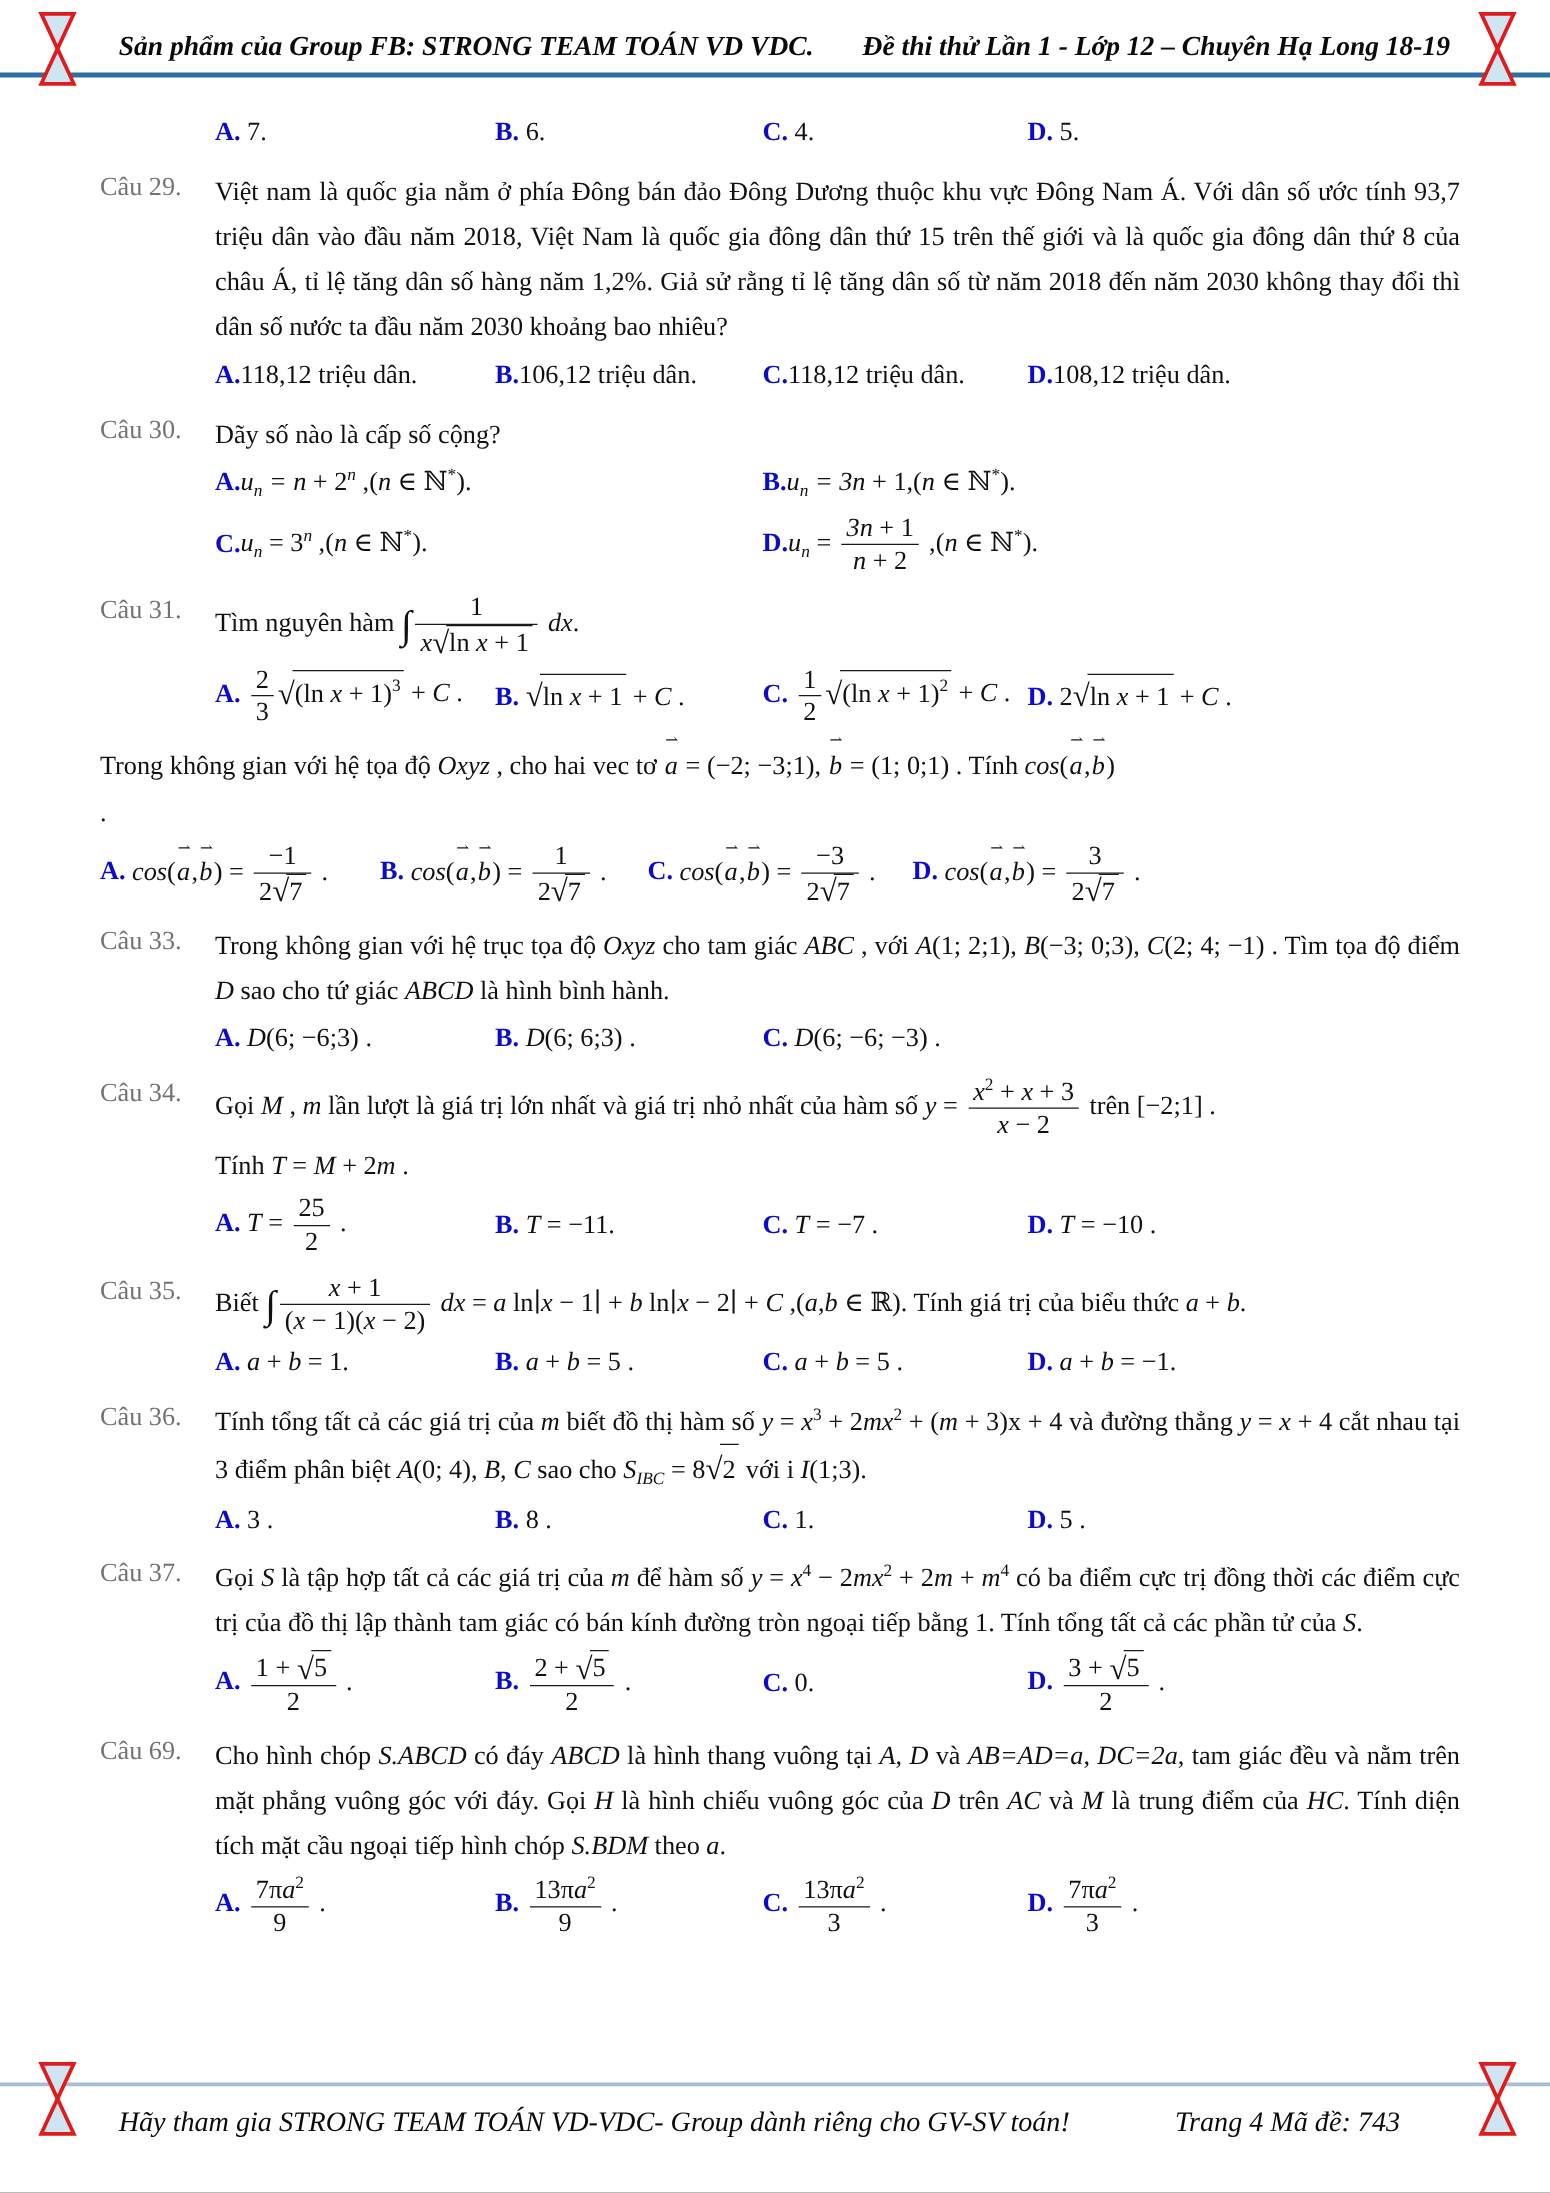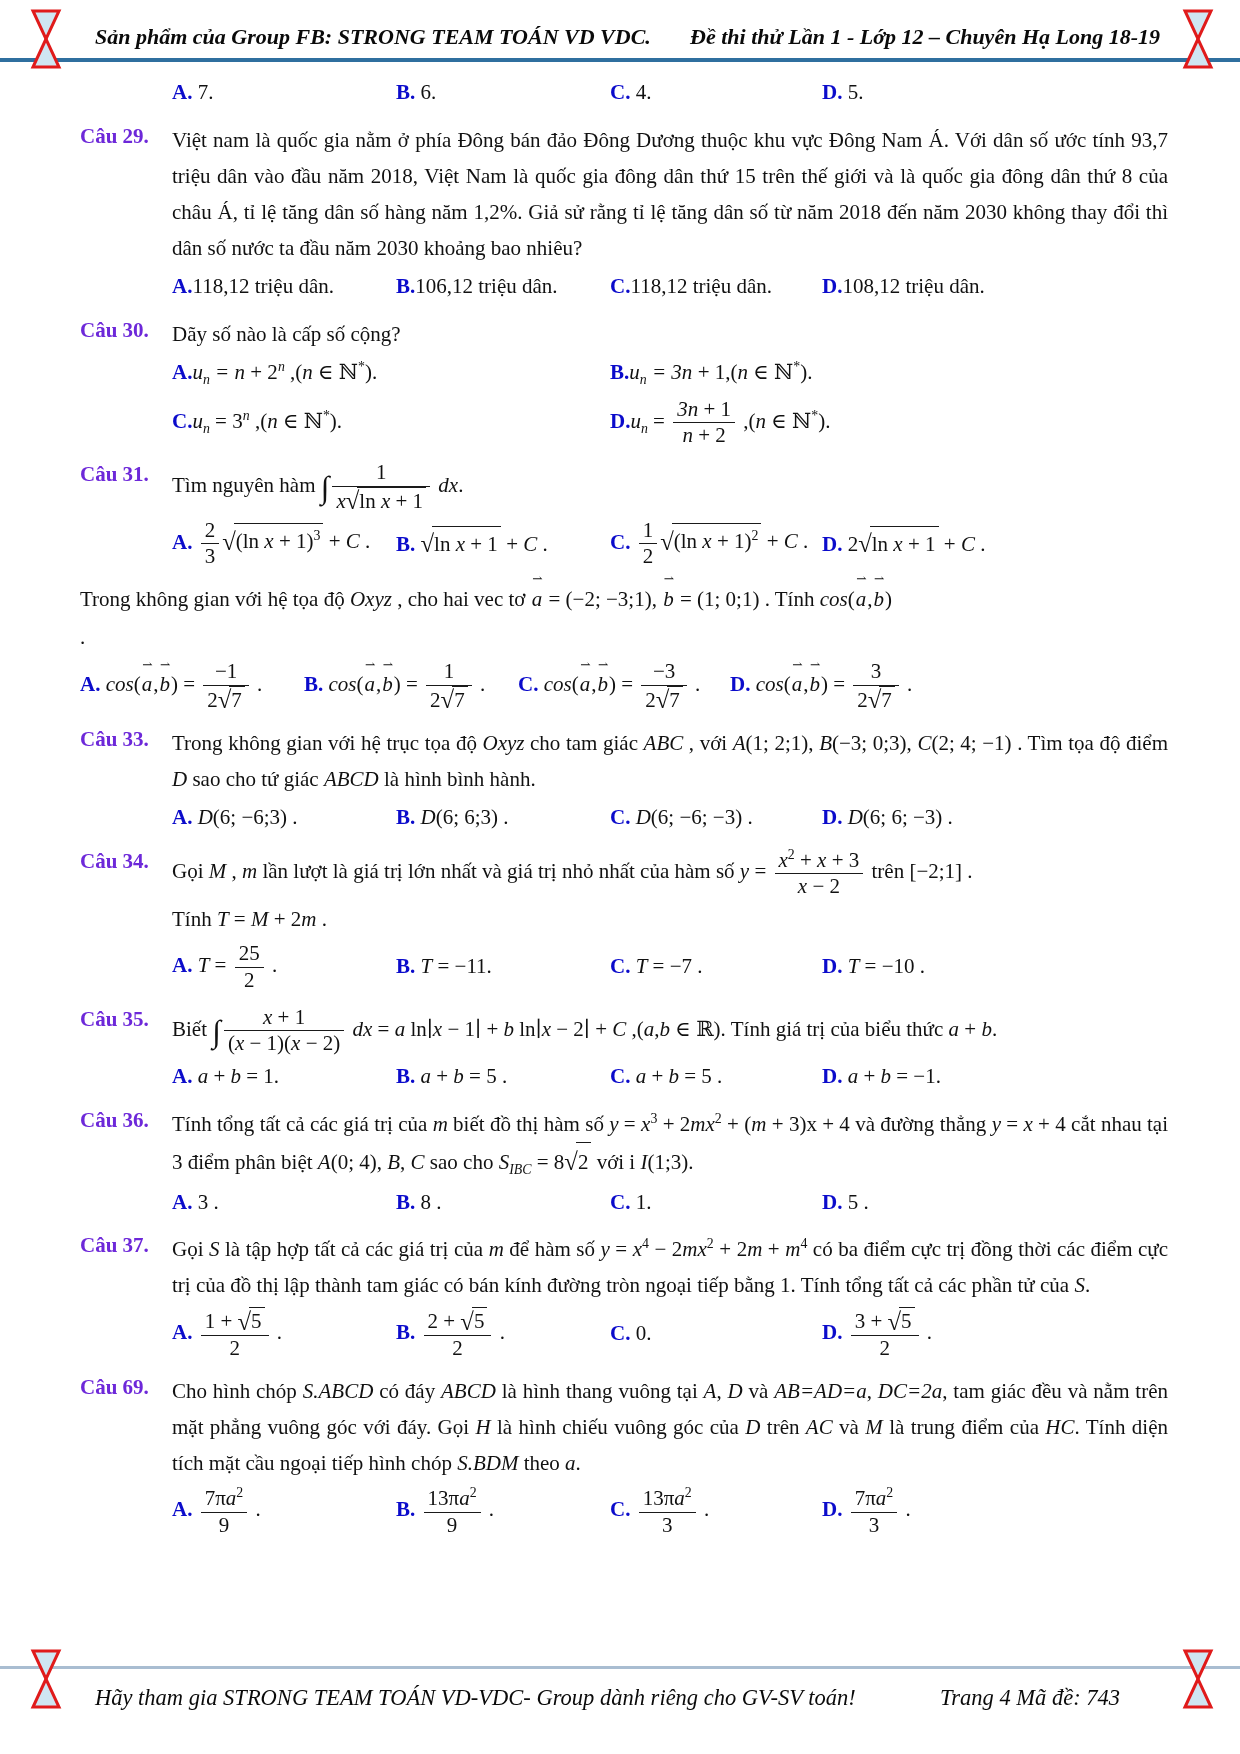--- a/index.html
+++ b/index.html
@@ -24,23 +24,23 @@
     display:flex; justify-content:space-between; align-items:flex-start;
     padding:16px 120px 0 95px;
     font-style:italic; font-size:22.5px; color:#0a0a0a;gap:36px;
   }
   .hourglass { position:absolute; width:32px; height:62px; z-index:5; }
   .hg-tl { left:30px;  top:8px; }
   .hg-tr { left:1182px; top:8px; }
   .hg-bl { left:30px;  top:1648px; }
   .hg-br { left:1182px; top:1648px; }
   
-  .content { position:absolute; top:72px; left:80px; width:1088px; }
+  .content { position:absolute; top:85px; left:80px; width:1088px; }
   .q { display:flex; margin-bottom:6px; }
-  .q-label { flex:0 0 92px; font-weight:bold; color:#6d28d9; padding-top:2px; }
+  .q-label { flex:0 0 92px; font-weight:normal; color:#737373; padding-top:2px; }
   .q-body { flex:1 1 auto; min-width:0; }
   .q-body p { text-align:justify; line-height:1.72; margin-bottom:2px; }
   .opts { display:flex; align-items:center; margin:4px 0 6px 0; line-height:1.6; }
   .opts.cols-4 > .opt:nth-child(1){ width:224px; flex:0 0 224px; }
   .opts.cols-4 > .opt:nth-child(2){ width:214px; flex:0 0 214px; }
   .opts.cols-4 > .opt:nth-child(3){ width:212px; flex:0 0 212px; }
   .opts.cols-4 > .opt:nth-child(4){ flex:1 1 auto; }
   .opts.cols-2 > .opt:nth-child(1){ width:438px; flex:0 0 438px; }
   .opts.cols-2 > .opt:nth-child(2){ flex:1 1 auto; }
   .opt { white-space:nowrap; }
@@ -176,21 +176,20 @@
         </div>
       </div>
       <div class="q">
         <div class="q-label">Câu 33.</div>
         <div class="q-body">
           <p>Trong không gian với hệ trục tọa độ <span class="mi">Oxyz</span> cho tam giác <span class="mi">ABC</span> , với <span class="mi">A</span>(1; 2;1), <span class="mi">B</span>(−3; 0;3), <span class="mi">C</span>(2; 4; −1) . Tìm tọa độ điểm <span class="mi">D</span> sao cho tứ giác <span class="mi">ABCD</span> là hình bình hành.</p>
           <div class="opts cols-4">
             <span class="opt"><span class="opt-key">A.</span><span> <span class="mi">D</span>(6; −6;3) .</span></span>
             <span class="opt"><span class="opt-key">B.</span><span> <span class="mi">D</span>(6; 6;3) .</span></span>
             <span class="opt"><span class="opt-key">C.</span><span> <span class="mi">D</span>(6; −6; −3) .</span></span>
-            <span class="opt"><span class="opt-key">D.</span><span> <span class="mi">D</span>(6; 6; −3) .</span></span>
           </div>
         </div>
       </div>
       <div class="q">
         <div class="q-label">Câu 34.</div>
         <div class="q-body">
           <p>Gọi <span class="mi">M</span> , <span class="mi">m</span> lần lượt là giá trị lớn nhất và giá trị nhỏ nhất của hàm số <span class="mi">y</span> = <span class="frac">
               <span class="num"><span class="mi">x</span><span class="sup">2</span> + <span class="mi">x</span> + 3</span>
               <span class="den"><span class="mi">x</span> − 2</span>
             </span> trên [−2;1] .</p>

